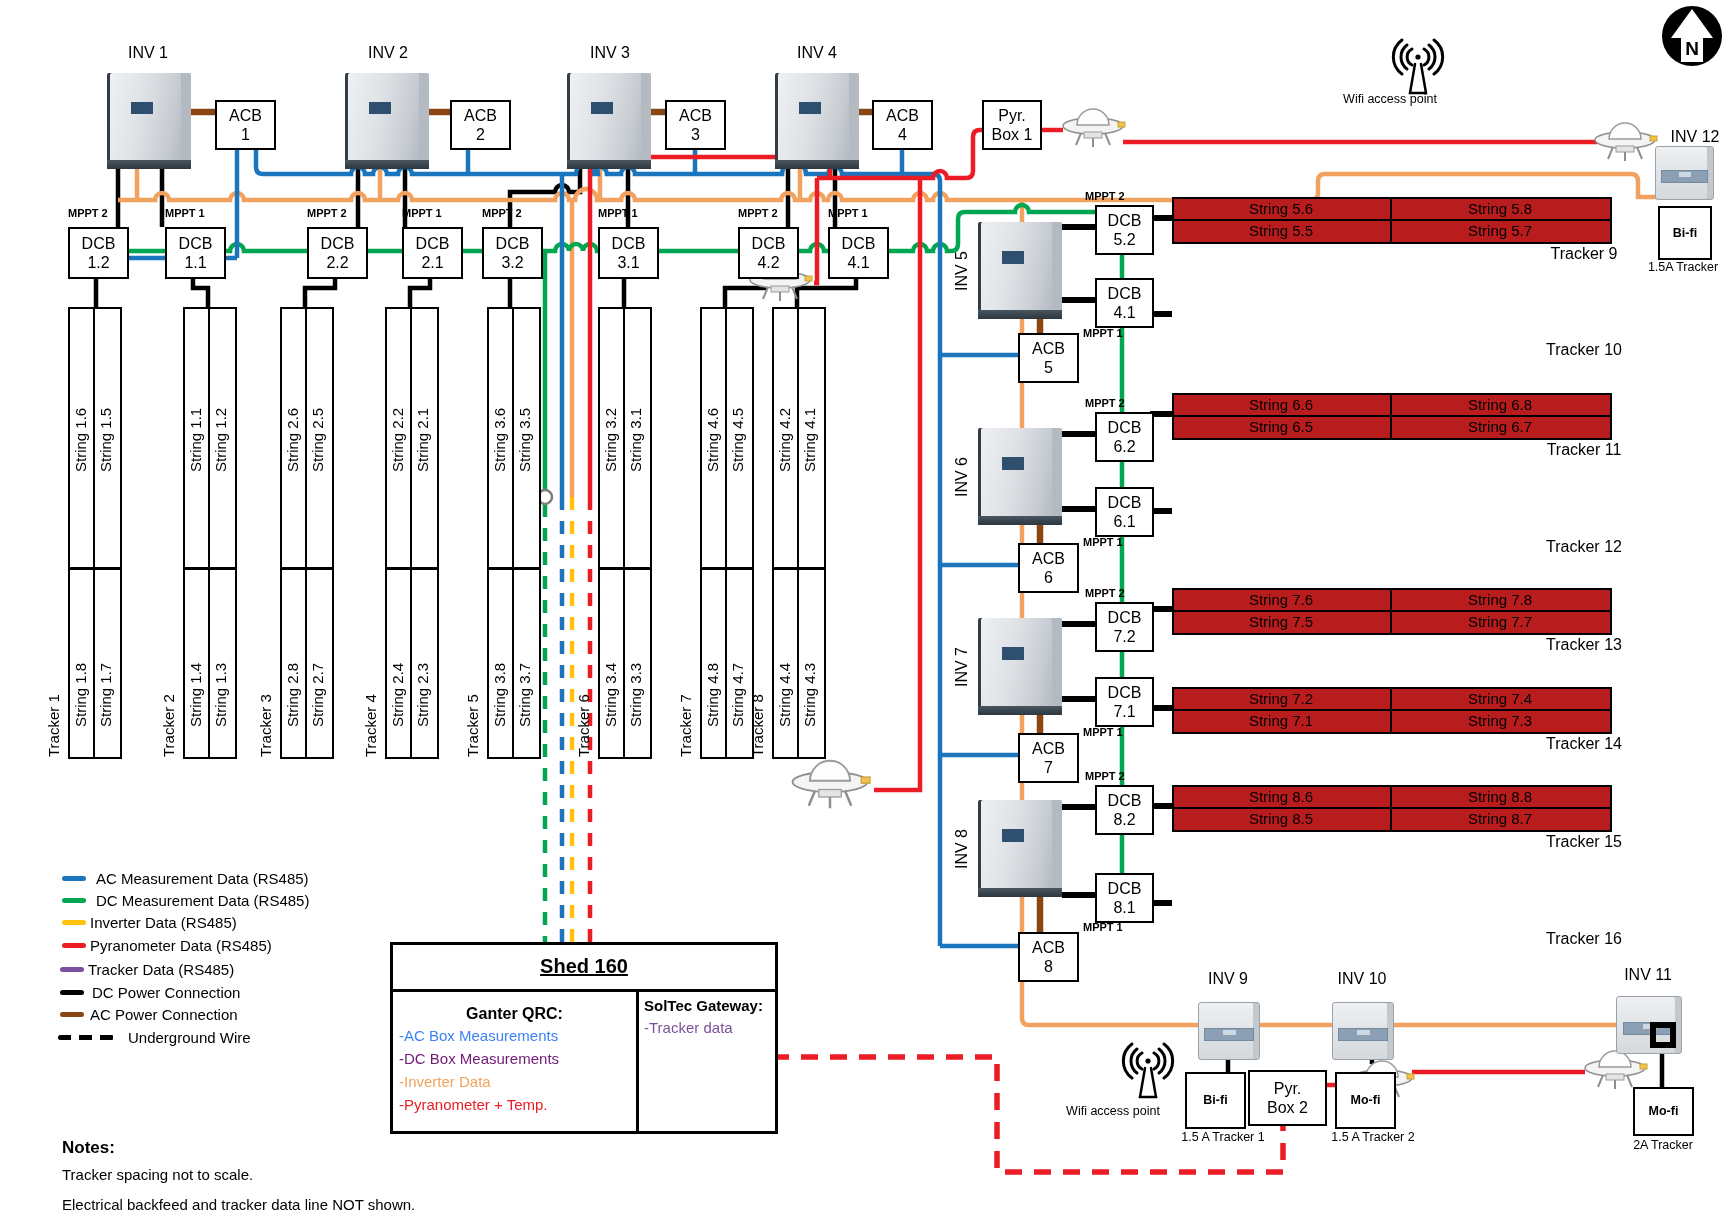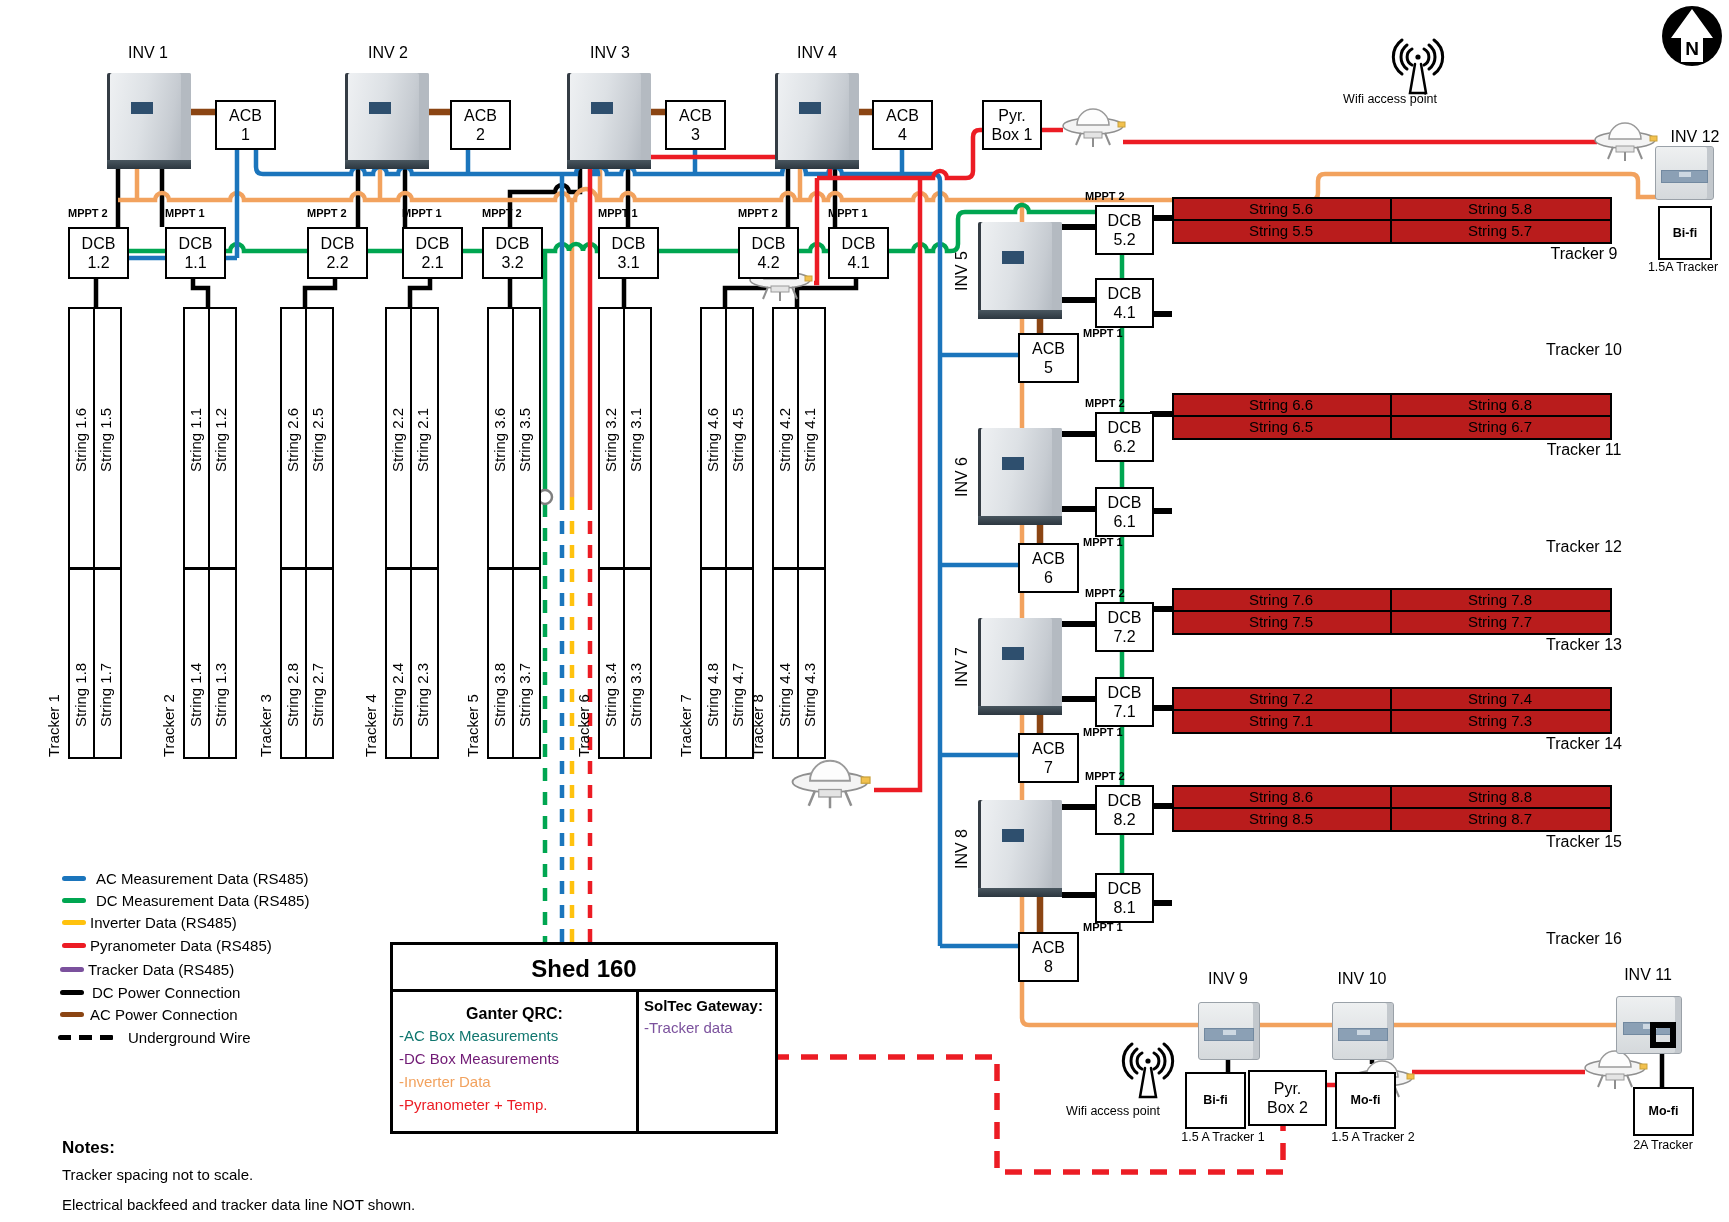--- a/index.html
+++ b/index.html
@@ -479,23 +479,23 @@
   <span class="leg-text" style="left:92px;top:984px">DC Power Connection</span>
   <span class="swatch" style="left:60px;top:1012px;background:#8B4513"></span>
   <span class="leg-text" style="left:90px;top:1006px">AC Power Connection</span>
   <span class="swatch" style="left:58px;top:1035px;width:56px;background:repeating-linear-gradient(90deg,#000 0 13px,#fff 13px 21px)"></span>
   <span class="leg-text" style="left:128px;top:1029px">Underground Wire</span>
 </div>
 
 <div class="shed">
   <div class="hr"></div>
   <div class="vr"></div>
-  <div class="shed-item b" style="left:0;right:0;top:10px;text-align:center;font-size:24px;font-weight:bold;">Shed 160</div>
+  <div class="shed-item b" style="left:0;right:0;top:10px;text-align:center;font-size:20px;font-weight:bold;text-decoration:underline">Shed 160</div>
   <div class="shed-item" style="left:0;width:243px;top:60px;text-align:center;font-weight:bold;font-size:16px">Ganter QRC:</div>
-  <div class="shed-item" style="left:6px;top:82px;color:#0f766e">-AC Box Measurements</div>
+  <div class="shed-item" style="left:6px;top:82px;color:#3b82f6">-AC Box Measurements</div>
   <div class="shed-item" style="left:6px;top:105px;color:#701a75">-DC Box Measurements</div>
   <div class="shed-item" style="left:6px;top:128px;color:#F2A25E">-Inverter Data</div>
   <div class="shed-item" style="left:6px;top:151px;color:#EC1C24">-Pyranometer + Temp.</div>
   <div class="shed-item" style="left:251px;top:52px;font-weight:bold">SolTec Gateway:</div>
   <div class="shed-item" style="left:251px;top:74px;color:#7B519D">-Tracker data</div>
 </div>
 
 <div>
   <div class="lbl b" style="left:62px;top:1138px;text-align:left;font-size:17px">Notes:</div>
   <div class="lbl" style="left:62px;top:1166px;text-align:left;font-size:15px">Tracker spacing not to scale.</div>

